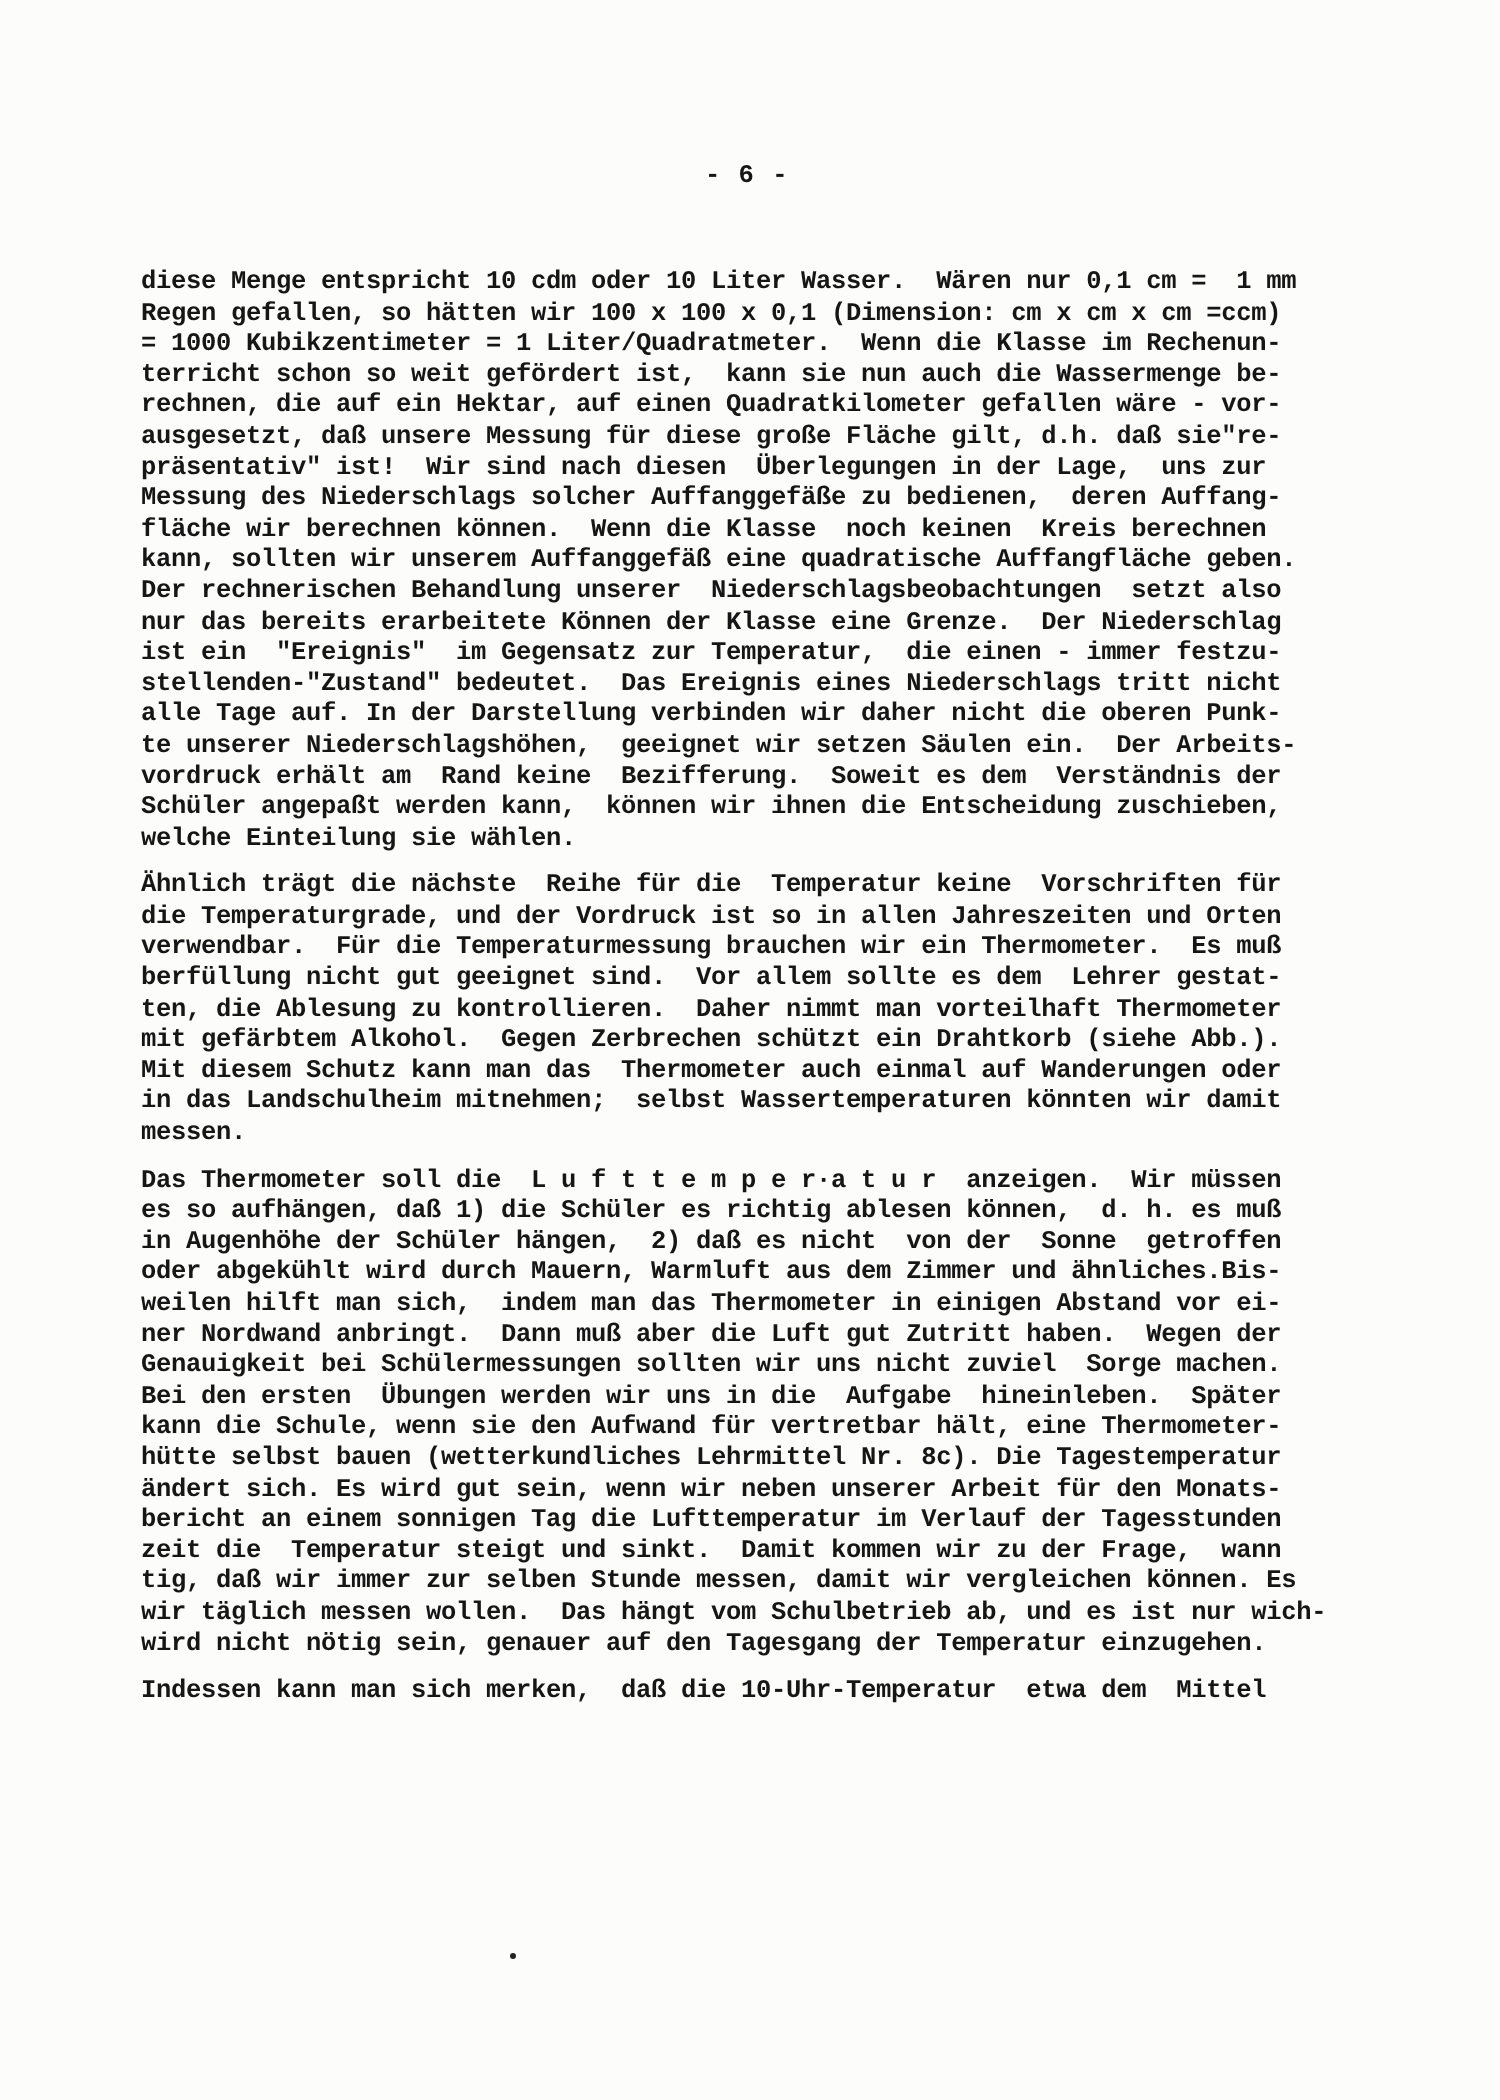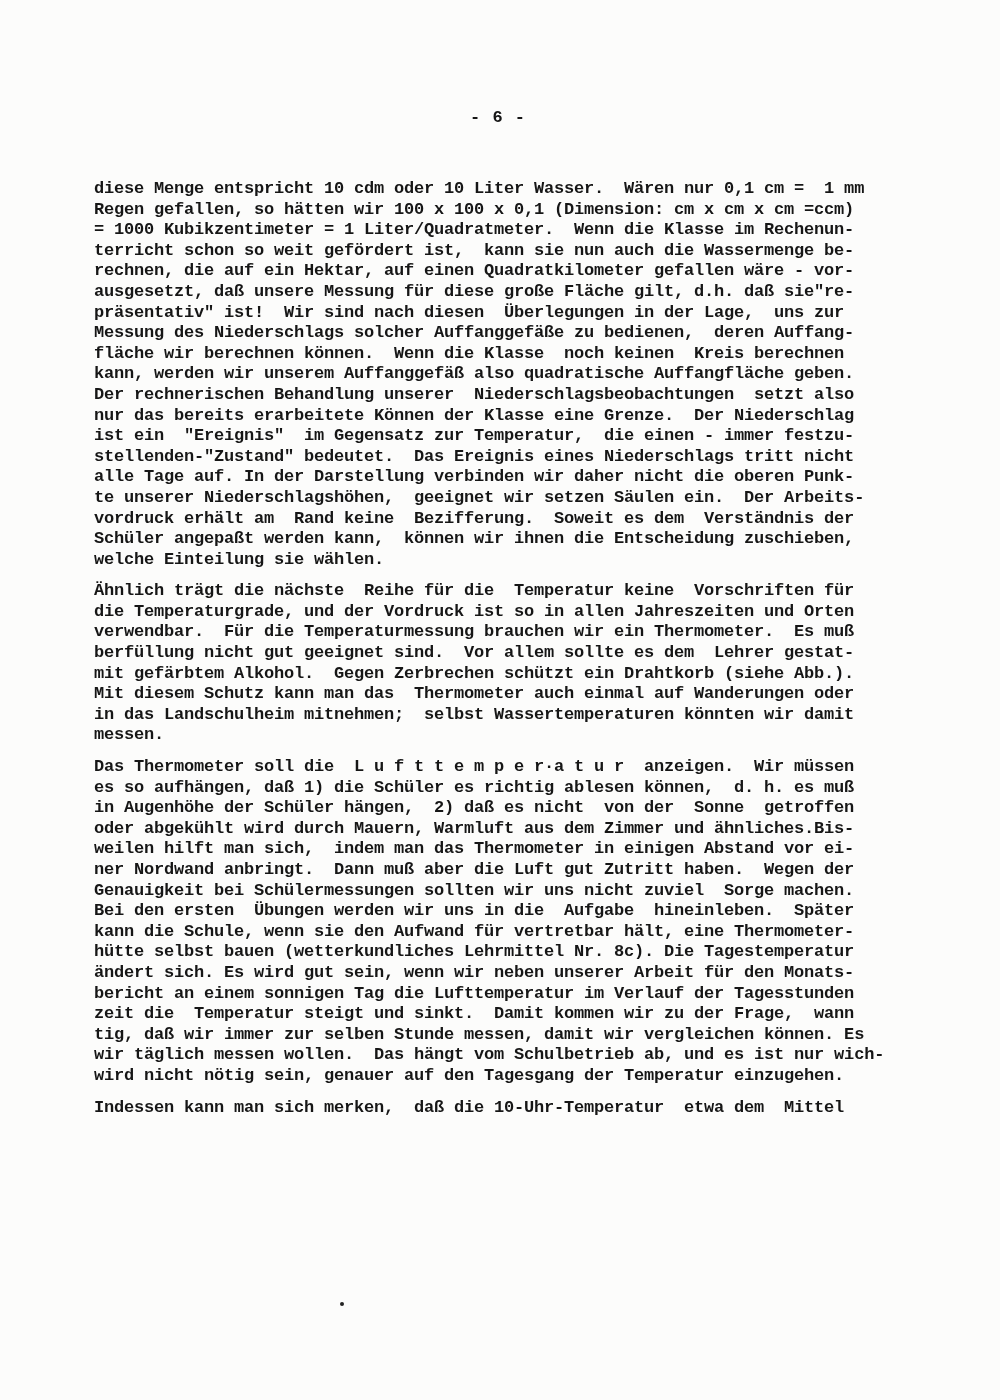--- a/index.html
+++ b/index.html
@@ -64,36 +64,37 @@
       <div class="paragraph">
         <div class="line">diese Menge entspricht 10 cdm oder 10 Liter Wasser.  Wären nur 0,1 cm =  1 mm</div>
         <div class="line">Regen gefallen, so hätten wir 100 x 100 x 0,1 (Dimension: cm x cm x cm =ccm)</div>
         <div class="line">= 1000 Kubikzentimeter = 1 Liter/Quadratmeter.  Wenn die Klasse im Rechenun-</div>
         <div class="line">terricht schon so weit gefördert ist,  kann sie nun auch die Wassermenge be-</div>
         <div class="line">rechnen, die auf ein Hektar, auf einen Quadratkilometer gefallen wäre - vor-</div>
         <div class="line">ausgesetzt, daß unsere Messung für diese große Fläche gilt, d.h. daß sie"re-</div>
         <div class="line">präsentativ" ist!  Wir sind nach diesen  Überlegungen in der Lage,  uns zur</div>
         <div class="line">Messung des Niederschlags solcher Auffanggefäße zu bedienen,  deren Auffang-</div>
         <div class="line">fläche wir berechnen können.  Wenn die Klasse  noch keinen  Kreis berechnen</div>
-        <div class="line">kann, werden wir unserem Auffanggefäß also quadratische Auffangfläche geben.</div>
+        <div class="line">kann, sollten wir unserem Auffanggefäß eine quadratische Auffangfläche geben.</div>
         <div class="line">Der rechnerischen Behandlung unserer  Niederschlagsbeobachtungen  setzt also</div>
         <div class="line">nur das bereits erarbeitete Können der Klasse eine Grenze.  Der Niederschlag</div>
         <div class="line">ist ein  "Ereignis"  im Gegensatz zur Temperatur,  die einen - immer festzu-</div>
         <div class="line">stellenden-"Zustand" bedeutet.  Das Ereignis eines Niederschlags tritt nicht</div>
         <div class="line">alle Tage auf. In der Darstellung verbinden wir daher nicht die oberen Punk-</div>
         <div class="line">te unserer Niederschlagshöhen,  geeignet wir setzen Säulen ein.  Der Arbeits-</div>
         <div class="line">vordruck erhält am  Rand keine  Bezifferung.  Soweit es dem  Verständnis der</div>
         <div class="line">Schüler angepaßt werden kann,  können wir ihnen die Entscheidung zuschieben,</div>
         <div class="line">welche Einteilung sie wählen.</div>
       </div>
       <div class="paragraph">
         <div class="line">Ähnlich trägt die nächste  Reihe für die  Temperatur keine  Vorschriften für</div>
         <div class="line">die Temperaturgrade, und der Vordruck ist so in allen Jahreszeiten und Orten</div>
         <div class="line">verwendbar.  Für die Temperaturmessung brauchen wir ein Thermometer.  Es muß</div>
         <div class="line">berfüllung nicht gut geeignet sind.  Vor allem sollte es dem  Lehrer gestat-</div>
+        <div class="line">ten, die Ablesung zu kontrollieren.  Daher nimmt man vorteilhaft Thermometer</div>
         <div class="line">mit gefärbtem Alkohol.  Gegen Zerbrechen schützt ein Drahtkorb (siehe Abb.).</div>
         <div class="line">Mit diesem Schutz kann man das  Thermometer auch einmal auf Wanderungen oder</div>
         <div class="line">in das Landschulheim mitnehmen;  selbst Wassertemperaturen könnten wir damit</div>
         <div class="line">messen.</div>
       </div>
       <div class="paragraph">
         <div class="line">Das Thermometer soll die  L u f t t e m p e r·a t u r  anzeigen.  Wir müssen</div>
         <div class="line">es so aufhängen, daß 1) die Schüler es richtig ablesen können,  d. h. es muß</div>
         <div class="line">in Augenhöhe der Schüler hängen,  2) daß es nicht  von der  Sonne  getroffen</div>
         <div class="line">oder abgekühlt wird durch Mauern, Warmluft aus dem Zimmer und ähnliches.Bis-</div>

